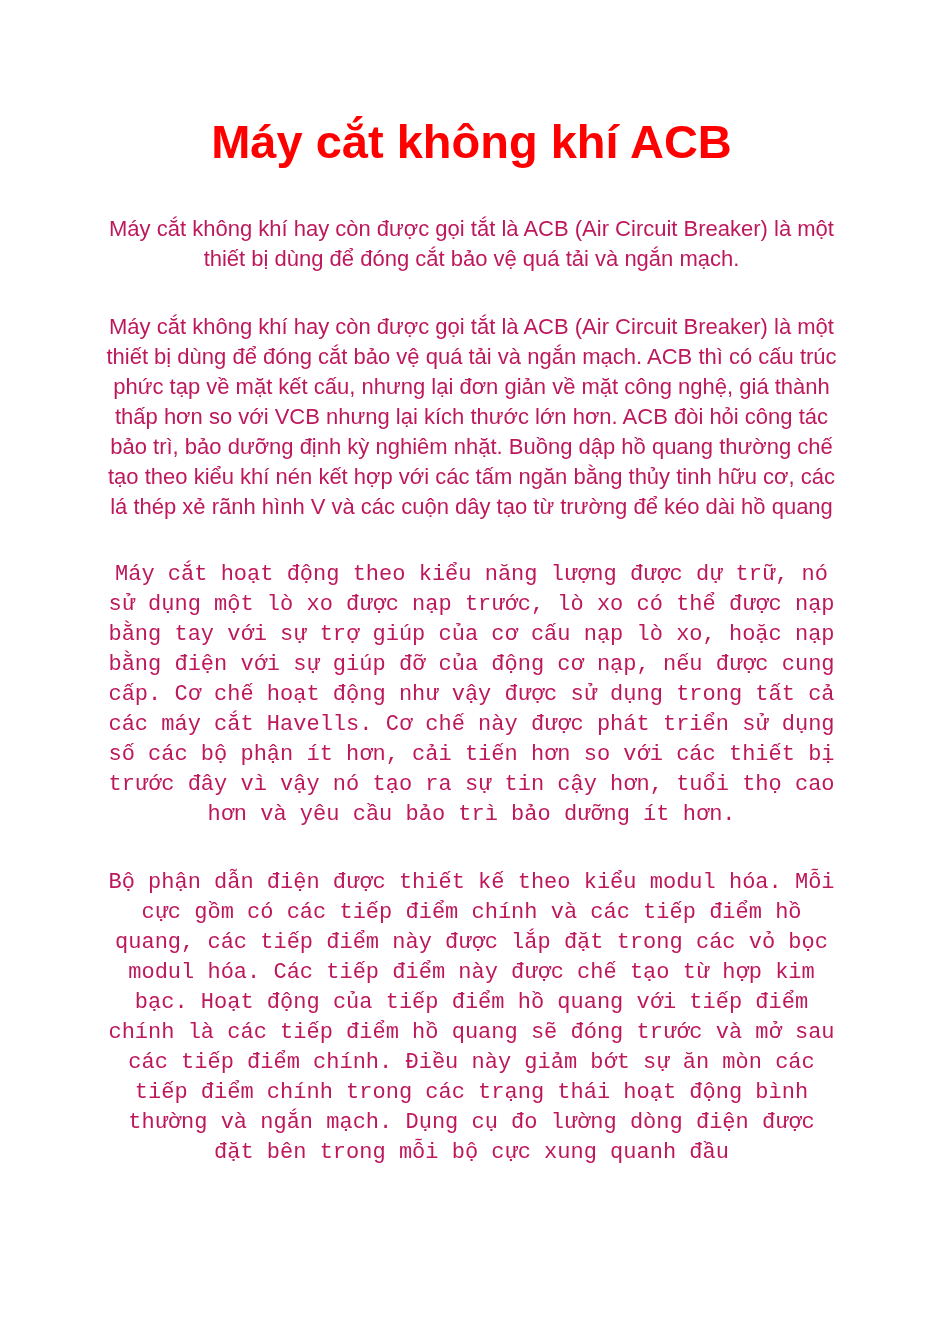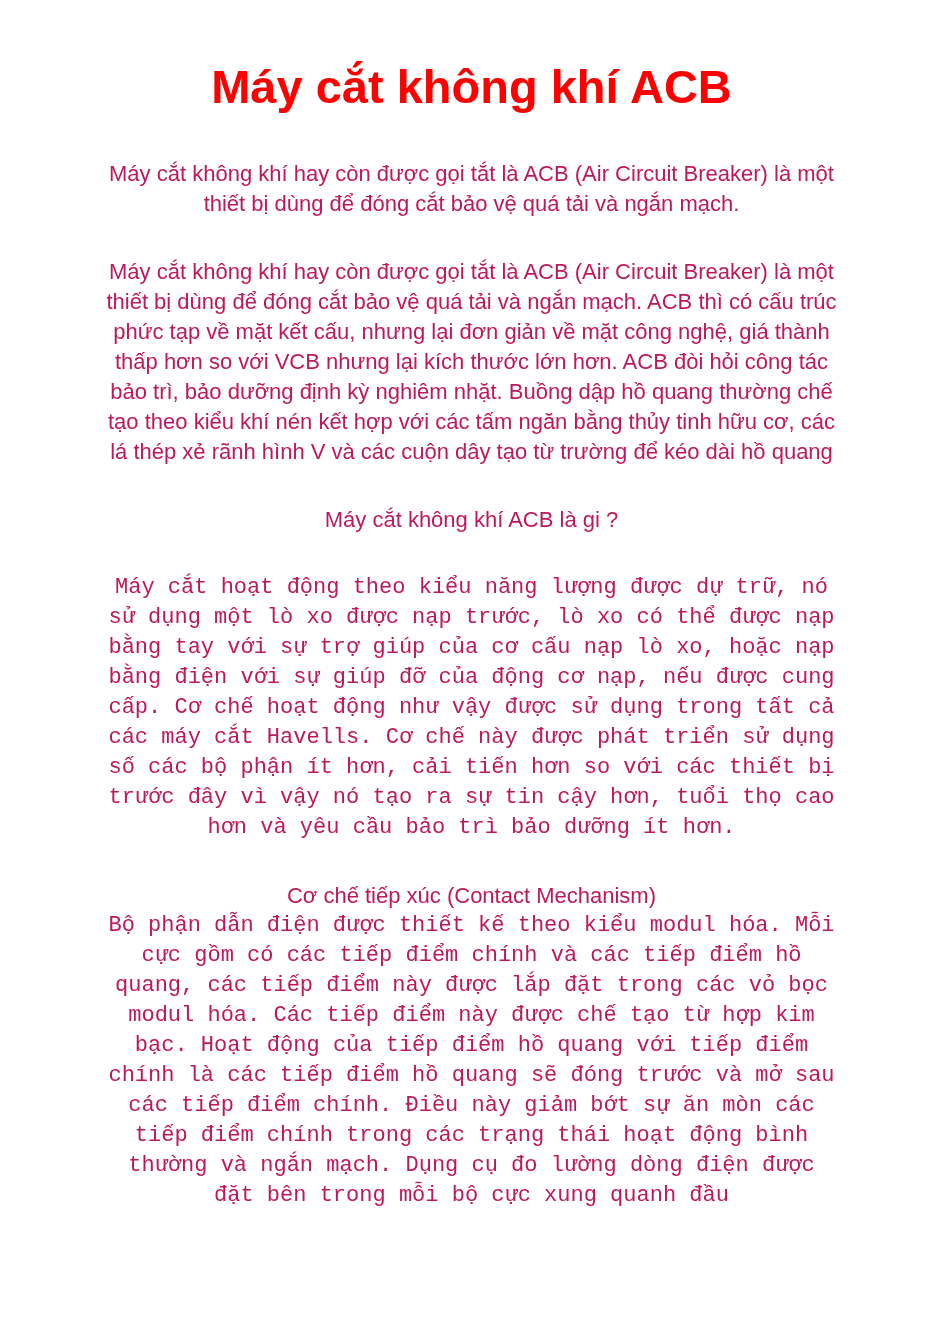--- a/index.html
+++ b/index.html
@@ -8,22 +8,22 @@
   }
   body {
     width: 943px;
     height: 1333px;
     background: #ffffff;
     font-family: "Liberation Sans", "DejaVu Sans", sans-serif;
     overflow: hidden;
   }
   .page {
     width: 737px;
-    margin: 17px auto;
-    padding-top: 44px;
+    margin: 0 auto;
+    padding-top: 116px;
     text-align: center;
   }
   .doc-title {
     color: #ff0000;
     font-size: 47px;
     font-weight: bold;
     line-height: 1.1;
     margin: 0 0 46px 0;
     letter-spacing: 0;
   }
@@ -45,24 +45,22 @@
 <body>
 
 <div class="page">
 
   <h1 class="doc-title">Máy cắt không khí ACB</h1>
 
   <p class="block">Máy cắt không khí hay còn được gọi tắt là ACB (Air Circuit Breaker) là một thiết bị dùng để đóng cắt bảo vệ quá tải và ngắn mạch.</p>
 
   <p class="block">Máy cắt không khí hay còn được gọi tắt là ACB (Air Circuit Breaker) là một thiết bị dùng để đóng cắt bảo vệ quá tải và ngắn mạch. ACB thì có cấu trúc phức tạp về mặt kết cấu, nhưng lại đơn giản về mặt công nghệ, giá thành thấp hơn so với VCB nhưng lại kích thước lớn hơn. ACB đòi hỏi công tác bảo trì, bảo dưỡng định kỳ nghiêm nhặt. Buồng dập hồ quang thường chế tạo theo kiểu khí nén kết hợp với các tấm ngăn bằng thủy tinh hữu cơ, các lá thép xẻ rãnh hình V và các cuộn dây tạo từ trường để kéo dài hồ quang</p>
 
-  <p class="block">Máy cắt không khí ACB là gi ?</p>
 
   <div class="block">
     <div class="section-body">Máy cắt hoạt động theo kiểu năng lượng được dự trữ, nó sử dụng một lò xo được nạp trước, lò xo có thể được nạp bằng tay với sự trợ giúp của cơ cấu nạp lò xo, hoặc nạp bằng điện với sự giúp đỡ của động cơ nạp, nếu được cung cấp. Cơ chế hoạt động như vậy được sử dụng trong tất cả các máy cắt Havells. Cơ chế này được phát triển sử dụng số các bộ phận ít hơn, cải tiến hơn so với các thiết bị trước đây vì vậy nó tạo ra sự tin cậy hơn, tuổi thọ cao hơn và yêu cầu bảo trì bảo dưỡng ít hơn.</div>
   </div>
 
   <div class="block">
-    <div class="section-heading">Cơ chế tiếp xúc (Contact Mechanism)</div>
     <div class="section-body">Bộ phận dẫn điện được thiết kế theo kiểu modul hóa. Mỗi cực gồm có các tiếp điểm chính và các tiếp điểm hồ quang, các tiếp điểm này được lắp đặt trong các vỏ bọc modul hóa. Các tiếp điểm này được chế tạo từ hợp kim bạc. Hoạt động của tiếp điểm hồ quang với tiếp điểm chính là các tiếp điểm hồ quang sẽ đóng trước và mở sau các tiếp điểm chính. Điều này giảm bớt sự ăn mòn các tiếp điểm chính trong các trạng thái hoạt động bình thường và ngắn mạch. Dụng cụ đo lường dòng điện được đặt bên trong mỗi bộ cực xung quanh đầu</div>
   </div>
 
 </div>
 
 </body></html>

